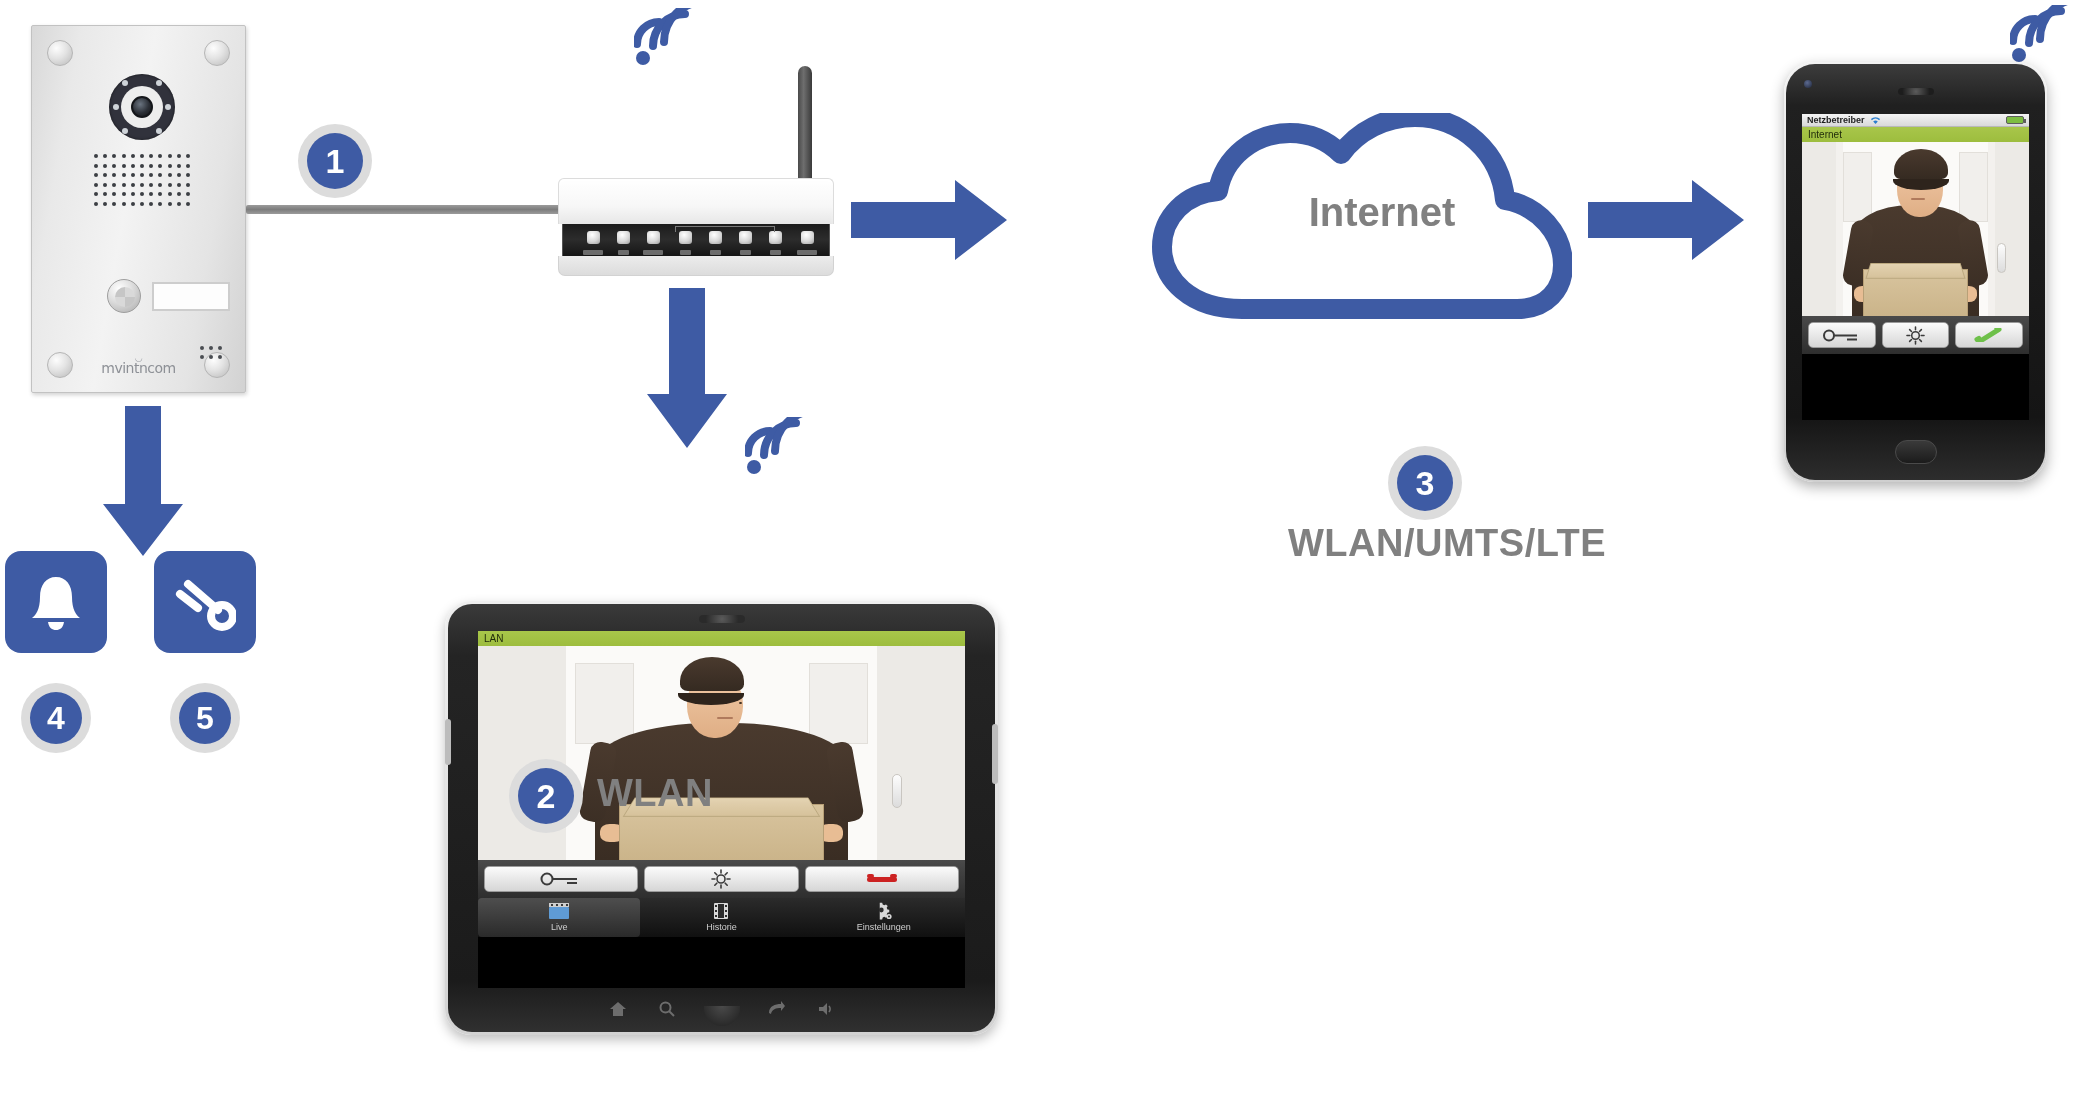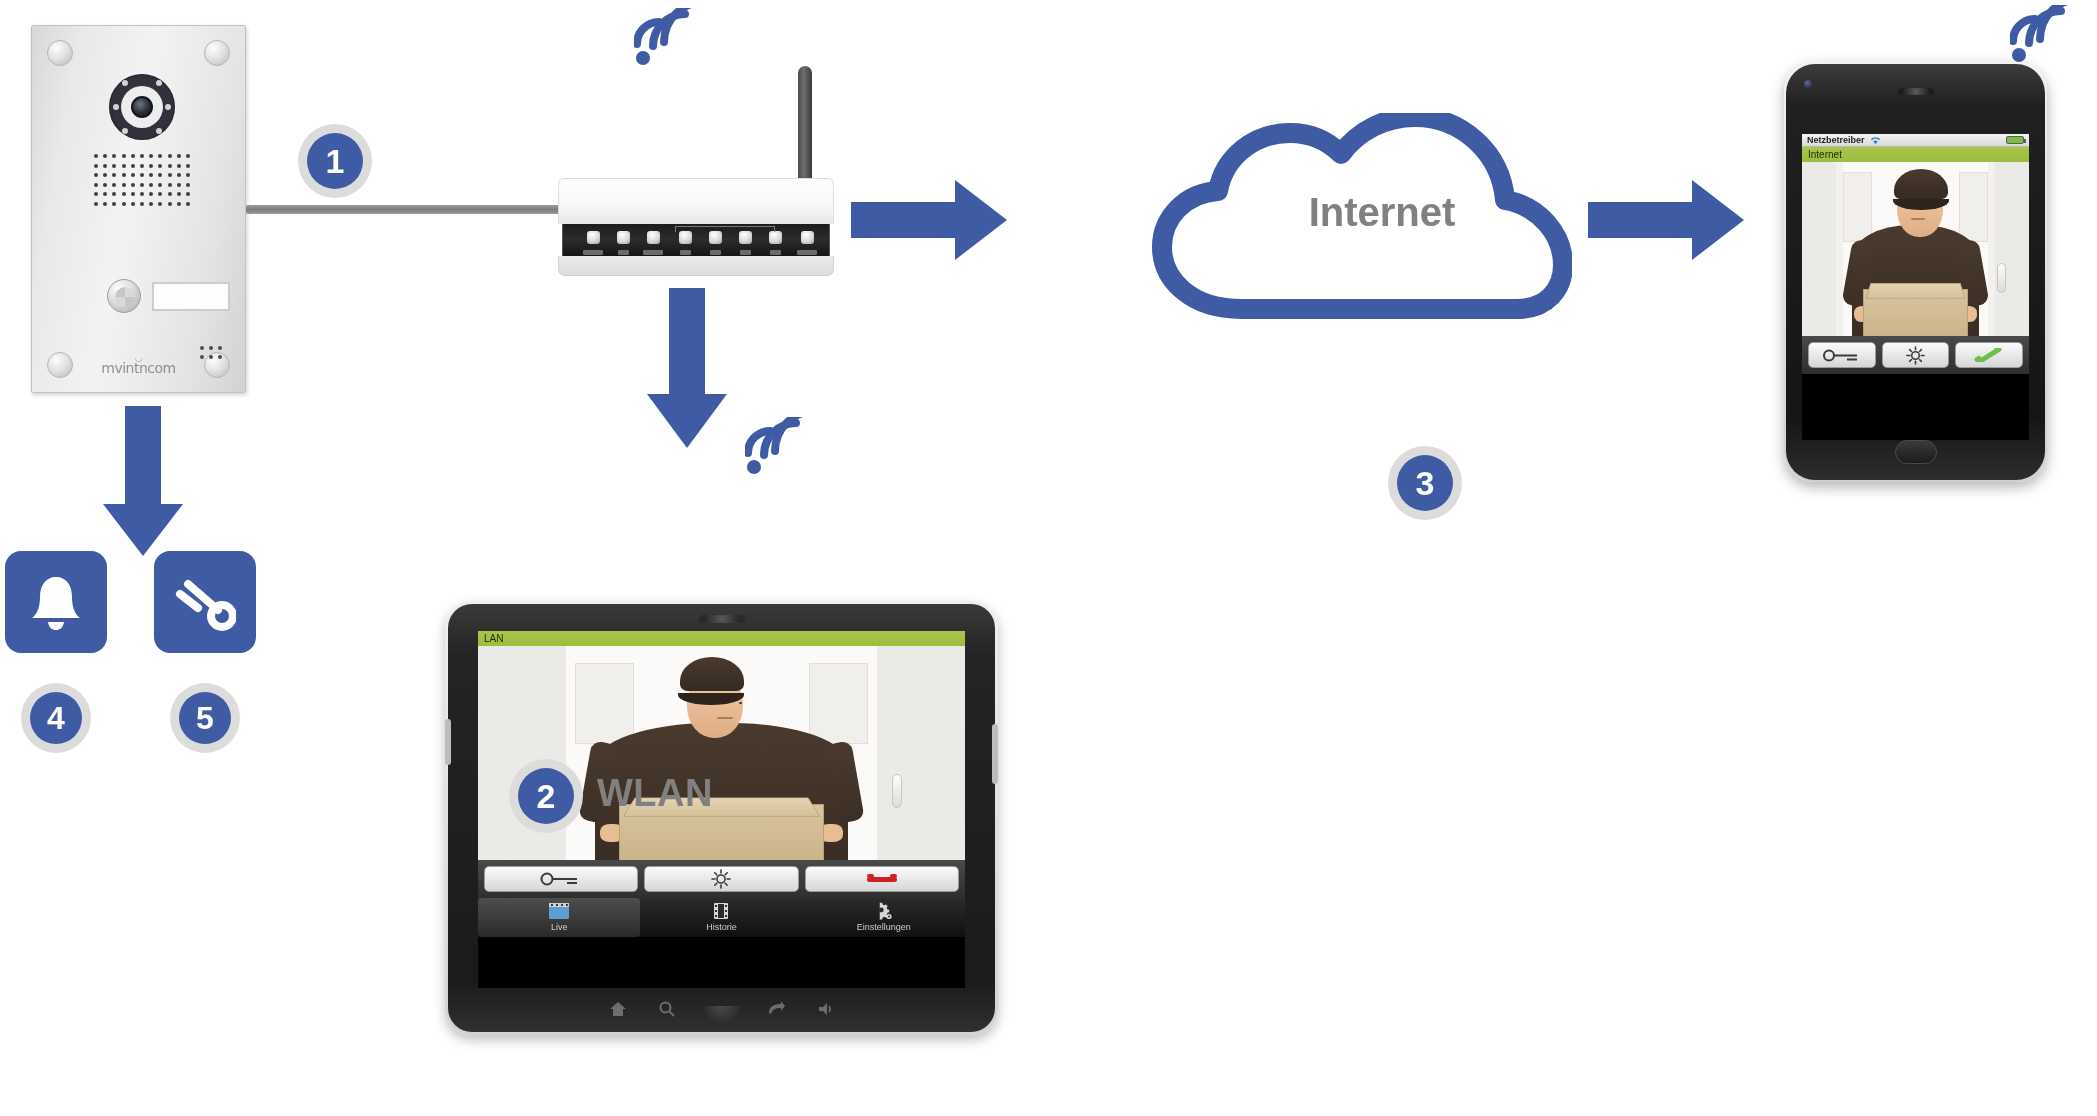--- a/index.html
+++ b/index.html
@@ -304,21 +304,21 @@
   .phone .frontcam {
     position:absolute; left:18px; top:16px; width:8px; height:8px; border-radius:50%;
     background: radial-gradient(circle at 40% 35%, #5c6a90, #1d2437);
   }
   .phone .home {
     position:absolute; left:50%; bottom:16px; transform:translateX(-50%);
     width:42px; height:24px; border-radius:12px;
     background: linear-gradient(#3a3a3a,#1b1b1b);
     border:1px solid #4a4a4a;
   }
-  .phone .screen { width:100%; height:100%; background:#000; overflow:hidden; position:relative;margin-top:20px; }
+  .phone .screen { width:100%; height:100%; background:#000; overflow:hidden; position:relative; }
 
   .ios-status {
     display:flex; align-items:center; gap:5px;
     background: linear-gradient(#f4f4f4,#d9d9d9);
     padding: 1px 5px; font-size:9px; color:#1d1d1d; font-weight:bold;
     border-bottom:1px solid #b9b9b9;
   }
   .ios-status .batt {
     margin-left:auto; width:18px; height:8px; border:1px solid #5d5d5d; border-radius:2px;
     background:#7dbd42; position:relative;
@@ -774,14 +774,15 @@
         </div>
       </div>
 
       <div class="home"></div>
     </div>
   </div>
 
   <div class="abs badge b3">
     <span>3</span>
   </div>
+  <div class="abs caption cap-lte">WLAN/UMTS/LTE</div>
 
 </div>
 
 </body></html>

